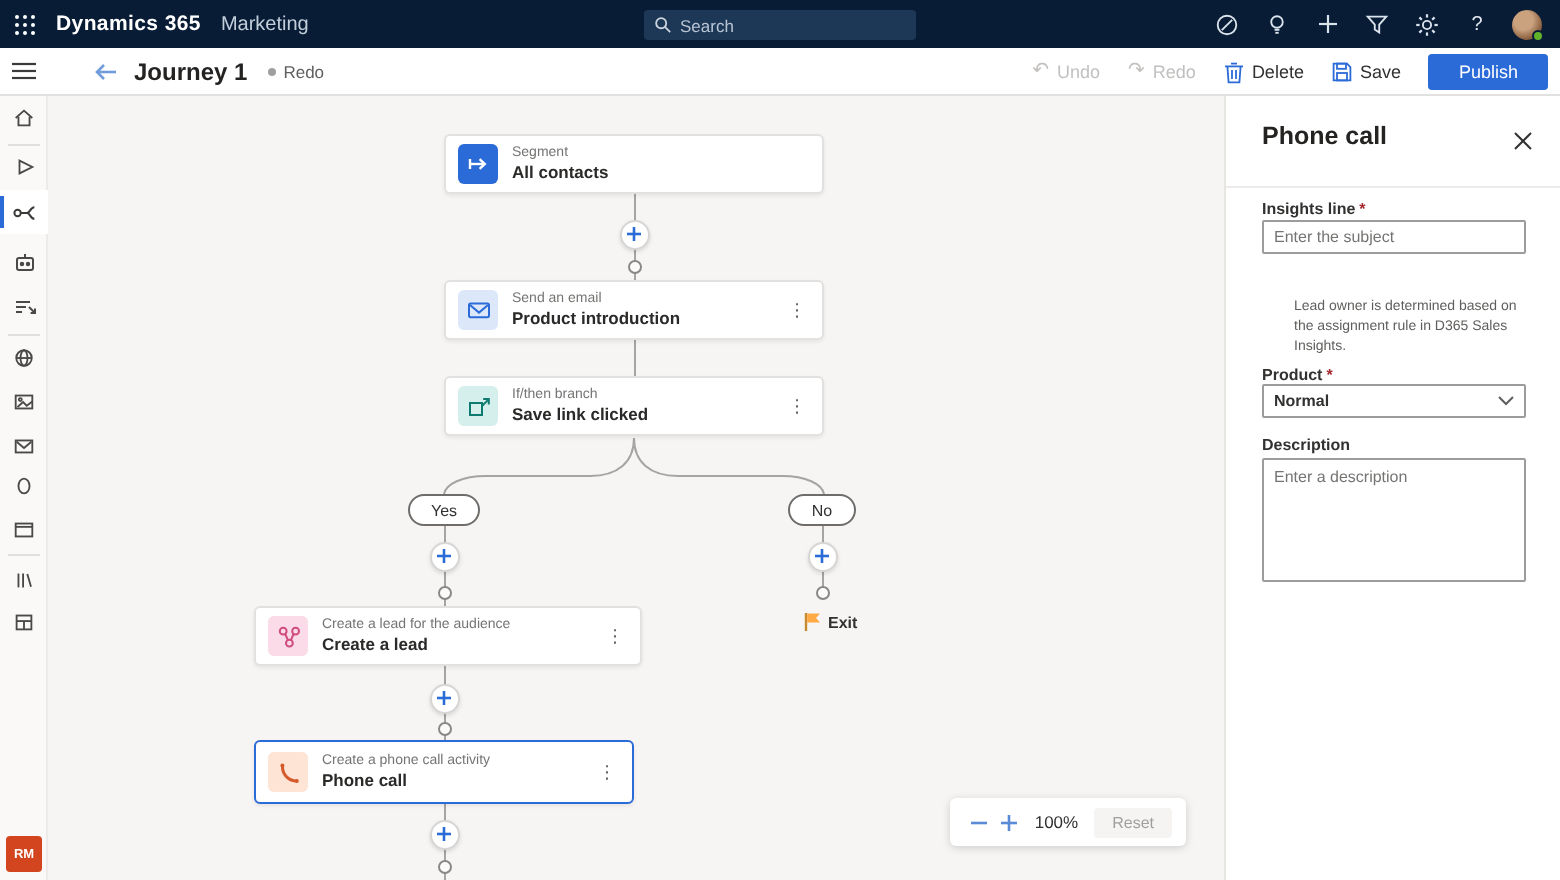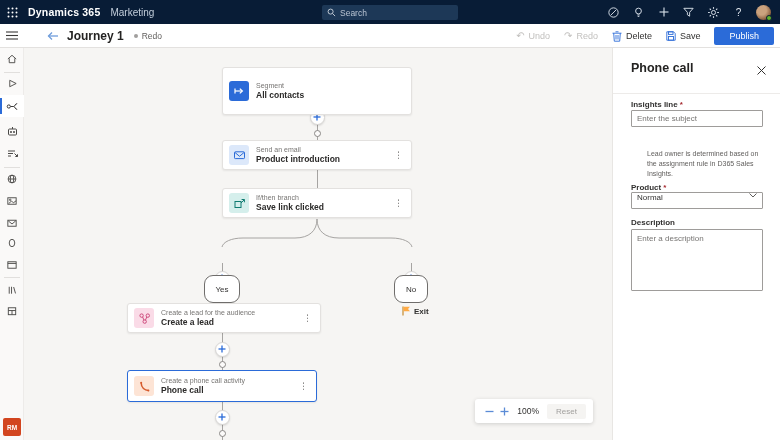--- a/index.html
+++ b/index.html
@@ -47,42 +47,42 @@
   .cline { position:absolute; width:1px; background:#a6a4a2; }
   .pluscirc { position:absolute; width:15px; height:15px; margin:-7.5px 0 0 -7.5px; background:#fff; border:1px solid #d8d6d4; border-radius:50%; box-shadow:0 1px 2px rgba(0,0,0,.12); display:flex; align-items:center; justify-content:center; cursor:pointer; z-index:3; }
   .port { position:absolute; width:7px; height:7px; margin:-3.5px 0 0 -3.5px; background:#fcfbfa; border:1.3px solid #8a8886; border-radius:50%; z-index:3; }
   .node { position:absolute; background:#fff; border:1px solid #e3e1df; border-radius:3px; box-shadow:0 1px 2px rgba(0,0,0,.07); display:flex; align-items:center; padding:0 6px; gap:7px; z-index:4; cursor:pointer; }
   .node.selected { border:1.5px solid #2b6bd8; }
   .nicon { width:20px; height:20px; border-radius:3px; display:flex; align-items:center; justify-content:center; flex:none; }
   .ntexts { flex:1; min-width:0; }
   .nsub { font-size:7px; color:#767472; line-height:1.3; white-space:nowrap; }
   .ntitle { font-size:8.5px; font-weight:bold; color:#2b2a29; line-height:1.3; white-space:nowrap; }
   .kebab { flex:none; font-size:9px; color:#605e5c; padding:0 2px; cursor:pointer; }
-  .pill { position:absolute; height:28px; background:#fff; border:1px solid #6f6d6b; border-radius:9px; font-size:8px; color:#323130; display:flex; align-items:center; justify-content:center; z-index:4;margin-top:28px; }
+  .pill { position:absolute; height:16px; background:#fff; border:1px solid #6f6d6b; border-radius:9px; font-size:8px; color:#323130; display:flex; align-items:center; justify-content:center; z-index:4; }
   .exitrow { position:absolute; display:flex; align-items:center; gap:3px; z-index:4; cursor:pointer; }
   .exitlabel { font-size:8px; font-weight:bold; color:#323130; }
   .zoombar { position:absolute; left:451px; top:351px; width:118px; height:24px; background:#fff; border-radius:3px; box-shadow:0 1px 4px rgba(0,0,0,.16); display:flex; align-items:center; padding:0 7px; z-index:5; }
   .zbtn { width:16px; height:16px; display:flex; align-items:center; justify-content:center; cursor:pointer; }
   .zlevel { font-size:8.5px; color:#323130; margin:0 8px 0 6px; }
   .zreset { background:#f5f4f2; border-radius:2px; font-size:8px; color:#a19f9d; padding:3px 9px; cursor:pointer; }
 
   
   .panel { position:absolute; right:0; top:48px; width:168px; height:392px; background:#fff; border-left:1px solid #e8e6e3; }
   .ptitle { position:absolute; left:18px; top:13px; font-size:12.5px; font-weight:bold; color:#242322; }
   .pclose { position:absolute; right:12px; top:15px; width:14px; height:14px; display:flex; align-items:center; justify-content:center; cursor:pointer; }
   .pdivider { position:absolute; left:0; top:45px; width:168px; height:1px; background:#edebe9; }
   .plabel { position:absolute; left:18px; font-size:8px; font-weight:bold; color:#323130; }
   .req { color:#a4262c; margin-left:2px; font-weight:bold; }
   .ptext { position:absolute; left:18px; width:132px; height:17px; border:1px solid #9e9c9a; border-radius:1px; background:#fff; font-size:8px; color:#323130; padding:0 5px; outline:none; font-family:"Liberation Sans",sans-serif; }
   .ptext::placeholder { color:#767472; }
   .checkrow { position:absolute; left:18px; top:87px; display:flex; align-items:flex-start; gap:6px; width:136px; cursor:pointer; }
   .checkbox { width:10px; height:10px; border-radius:2px; background:#2e7ad3; border:1px solid #2e7ad3; display:flex; align-items:center; justify-content:center; flex:none; margin-top:1px; }
   .checklabel { font-size:7.6px; font-weight:bold; color:#323130; line-height:1.3; }
   .helper { position:absolute; left:34px; top:101px; width:122px; font-size:7px; color:#605e5c; line-height:1.4; }
-  .pselect { position:absolute; left:18px; top:144px; width:132px; height:17px; border:1px solid #9e9c9a; border-radius:1px; background:#fff; display:flex; justify-content:space-between; padding:0 5px; cursor:pointer; }
+  .pselect { position:absolute; left:18px; top:144px; width:132px; height:17px; border:1px solid #9e9c9a; border-radius:1px; background:#fff; display:flex; align-items:center; justify-content:space-between; padding:0 5px; cursor:pointer;font-weight:bold; }
   .pselval { font-size:8px; color:#323130; }
   .ptextarea { position:absolute; left:18px; top:181px; width:132px; height:62px; border:1px solid #9e9c9a; border-radius:1px; background:#fff; font-size:8px; color:#323130; padding:4px 5px; resize:none; outline:none; font-family:"Liberation Sans",sans-serif; }
   .ptextarea::placeholder { color:#767472; }
 </style>
 </head>
 <body>
 
 <div id="app">
 
   <div class="topbar">
@@ -340,21 +340,21 @@
           <line x1="0.5" y1="4" x2="7.5" y2="4"></line>
         </svg>
       </div>
 
     <div class="port" style="left:293px;top:85px"></div>
     <div class="port" style="left:198px;top:248px"></div>
     <div class="port" style="left:387px;top:248px"></div>
     <div class="port" style="left:198px;top:316px"></div>
     <div class="port" style="left:198px;top:385px"></div>
 
-    <div class="node" style="left:198px;top:19px;width:190px;height:48px">
+    <div class="node" style="left:198px;top:19px;width:190px;height:30px">
       <div class="nicon" style="background:#2b6bd8">
         <svg width="12" height="12" viewBox="0 0 12 12" fill="none" stroke="#ffffff" stroke-width="1.2">
             <line x1="2" y1="3.5" x2="2" y2="8.5"></line>
             <line x1="2" y1="6" x2="9" y2="6"></line>
             <polyline points="6.8,3.6 9.4,6 6.8,8.4"></polyline>
           </svg>
       </div>
       <div class="ntexts">
           <div class="nsub">Segment</div>
           <div class="ntitle">All contacts</div>

